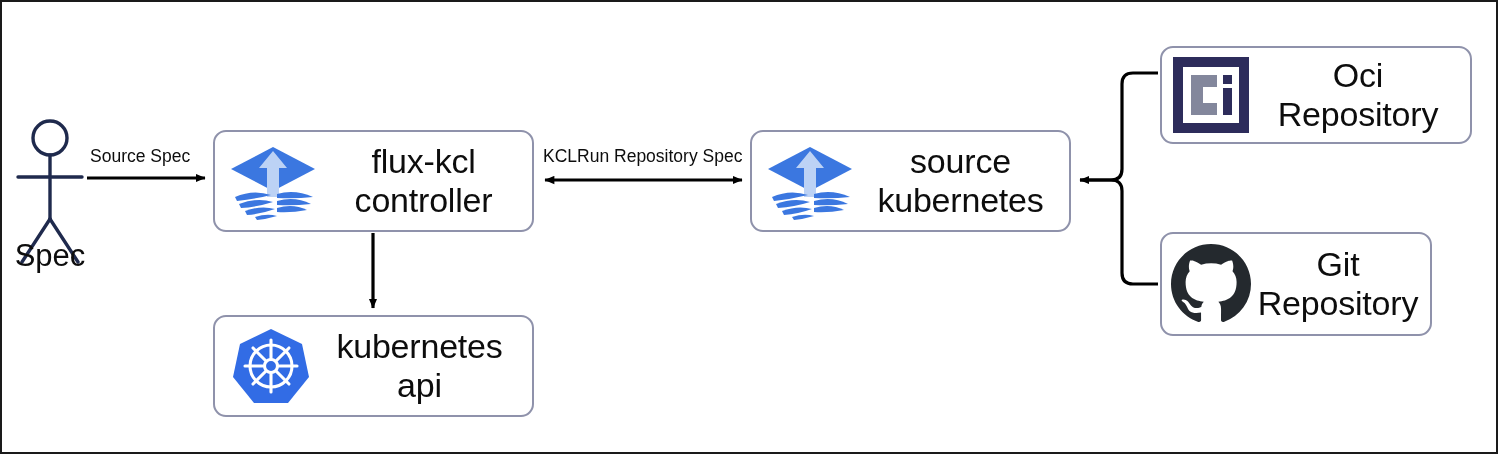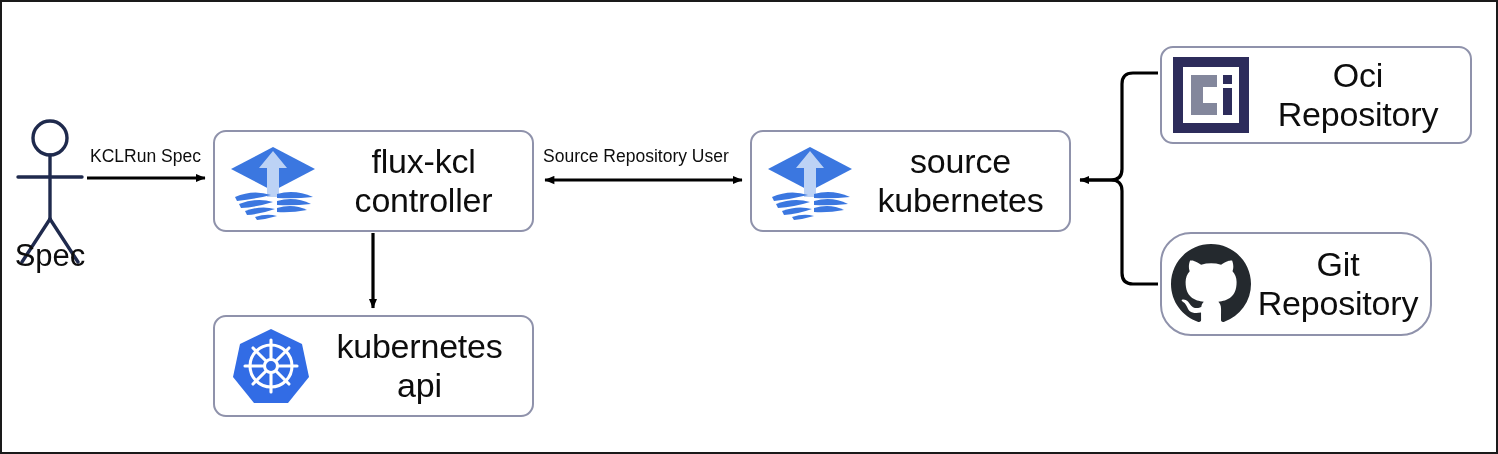--- a/index.html
+++ b/index.html
@@ -55,21 +55,21 @@
     letter-spacing: -0.2px;
     white-space: pre-line;
     padding-right: 6px;
   }
 
   
   #node-flux-kcl   { left: 211px; top: 128px; width: 321px; height: 102px; }
   #node-source     { left: 748px; top: 128px; width: 321px; height: 102px; }
   #node-k8s        { left: 211px; top: 313px; width: 321px; height: 102px; }
   #node-oci        { left: 1158px; top: 24px;  width: 312px; height: 98px; margin-top: 20px; }
-  #node-git        { left: 1158px; top: 230px; width: 272px; height: 104px; border-radius: 31px; }
+  #node-git        { left: 1158px; top: 230px; width: 272px; height: 104px; }
 
   #node-flux-kcl .node-label,
   #node-source   .node-label,
   #node-k8s      .node-label { font-size: 34px; }
   #node-oci      .node-label,
   #node-git      .node-label { font-size: 34px; }
 
   #node-flux-kcl .icon-wrap,
   #node-source   .icon-wrap { width: 96px; margin-left: 10px; }
   #node-k8s      .icon-wrap { width: 84px; margin-left: 14px; }
@@ -153,22 +153,22 @@
         <circle cx="40" cy="24" r="17" fill="none"></circle>
         <line x1="40" y1="41" x2="40" y2="105"></line>
         <line x1="8" y1="63" x2="72" y2="63"></line>
         <line x1="40" y1="105" x2="12" y2="148"></line>
         <line x1="40" y1="105" x2="68" y2="148"></line>
       </g>
     </svg>
   </div>
   <div id="actor-label">Spec</div>
 
-  <div class="edge-label" id="label-kclrun">KCLRun Spec</div>
-  <div class="edge-label" id="label-source-spec">Source Repository User</div>
+  <div class="edge-label" id="label-kclrun">Source Spec</div>
+  <div class="edge-label" id="label-source-spec">KCLRun Repository Spec</div>
 
   <div class="node" id="node-flux-kcl">
     <div class="icon-wrap">
       <svg width="92" height="84" viewBox="0 0 92 84" xmlns="http://www.w3.org/2000/svg">
         <polygon points="46,8 88,30 46,52 4,30" fill="#3b77e0"></polygon>
         <path d="M46,12 L60,29 L52,29 L52,58 L40,58 L40,29 L32,29 Z" fill="#bcd2f5"></path>
         <g fill="#3b77e0">
           <path d="M8,58 Q26,50 44,56 Q28,60 10,62 Z"></path>
           <path d="M50,55 Q68,50 86,58 Q68,60 50,59 Z"></path>
           <path d="M12,65 Q30,58 46,63 Q30,68 14,69 Z"></path>

